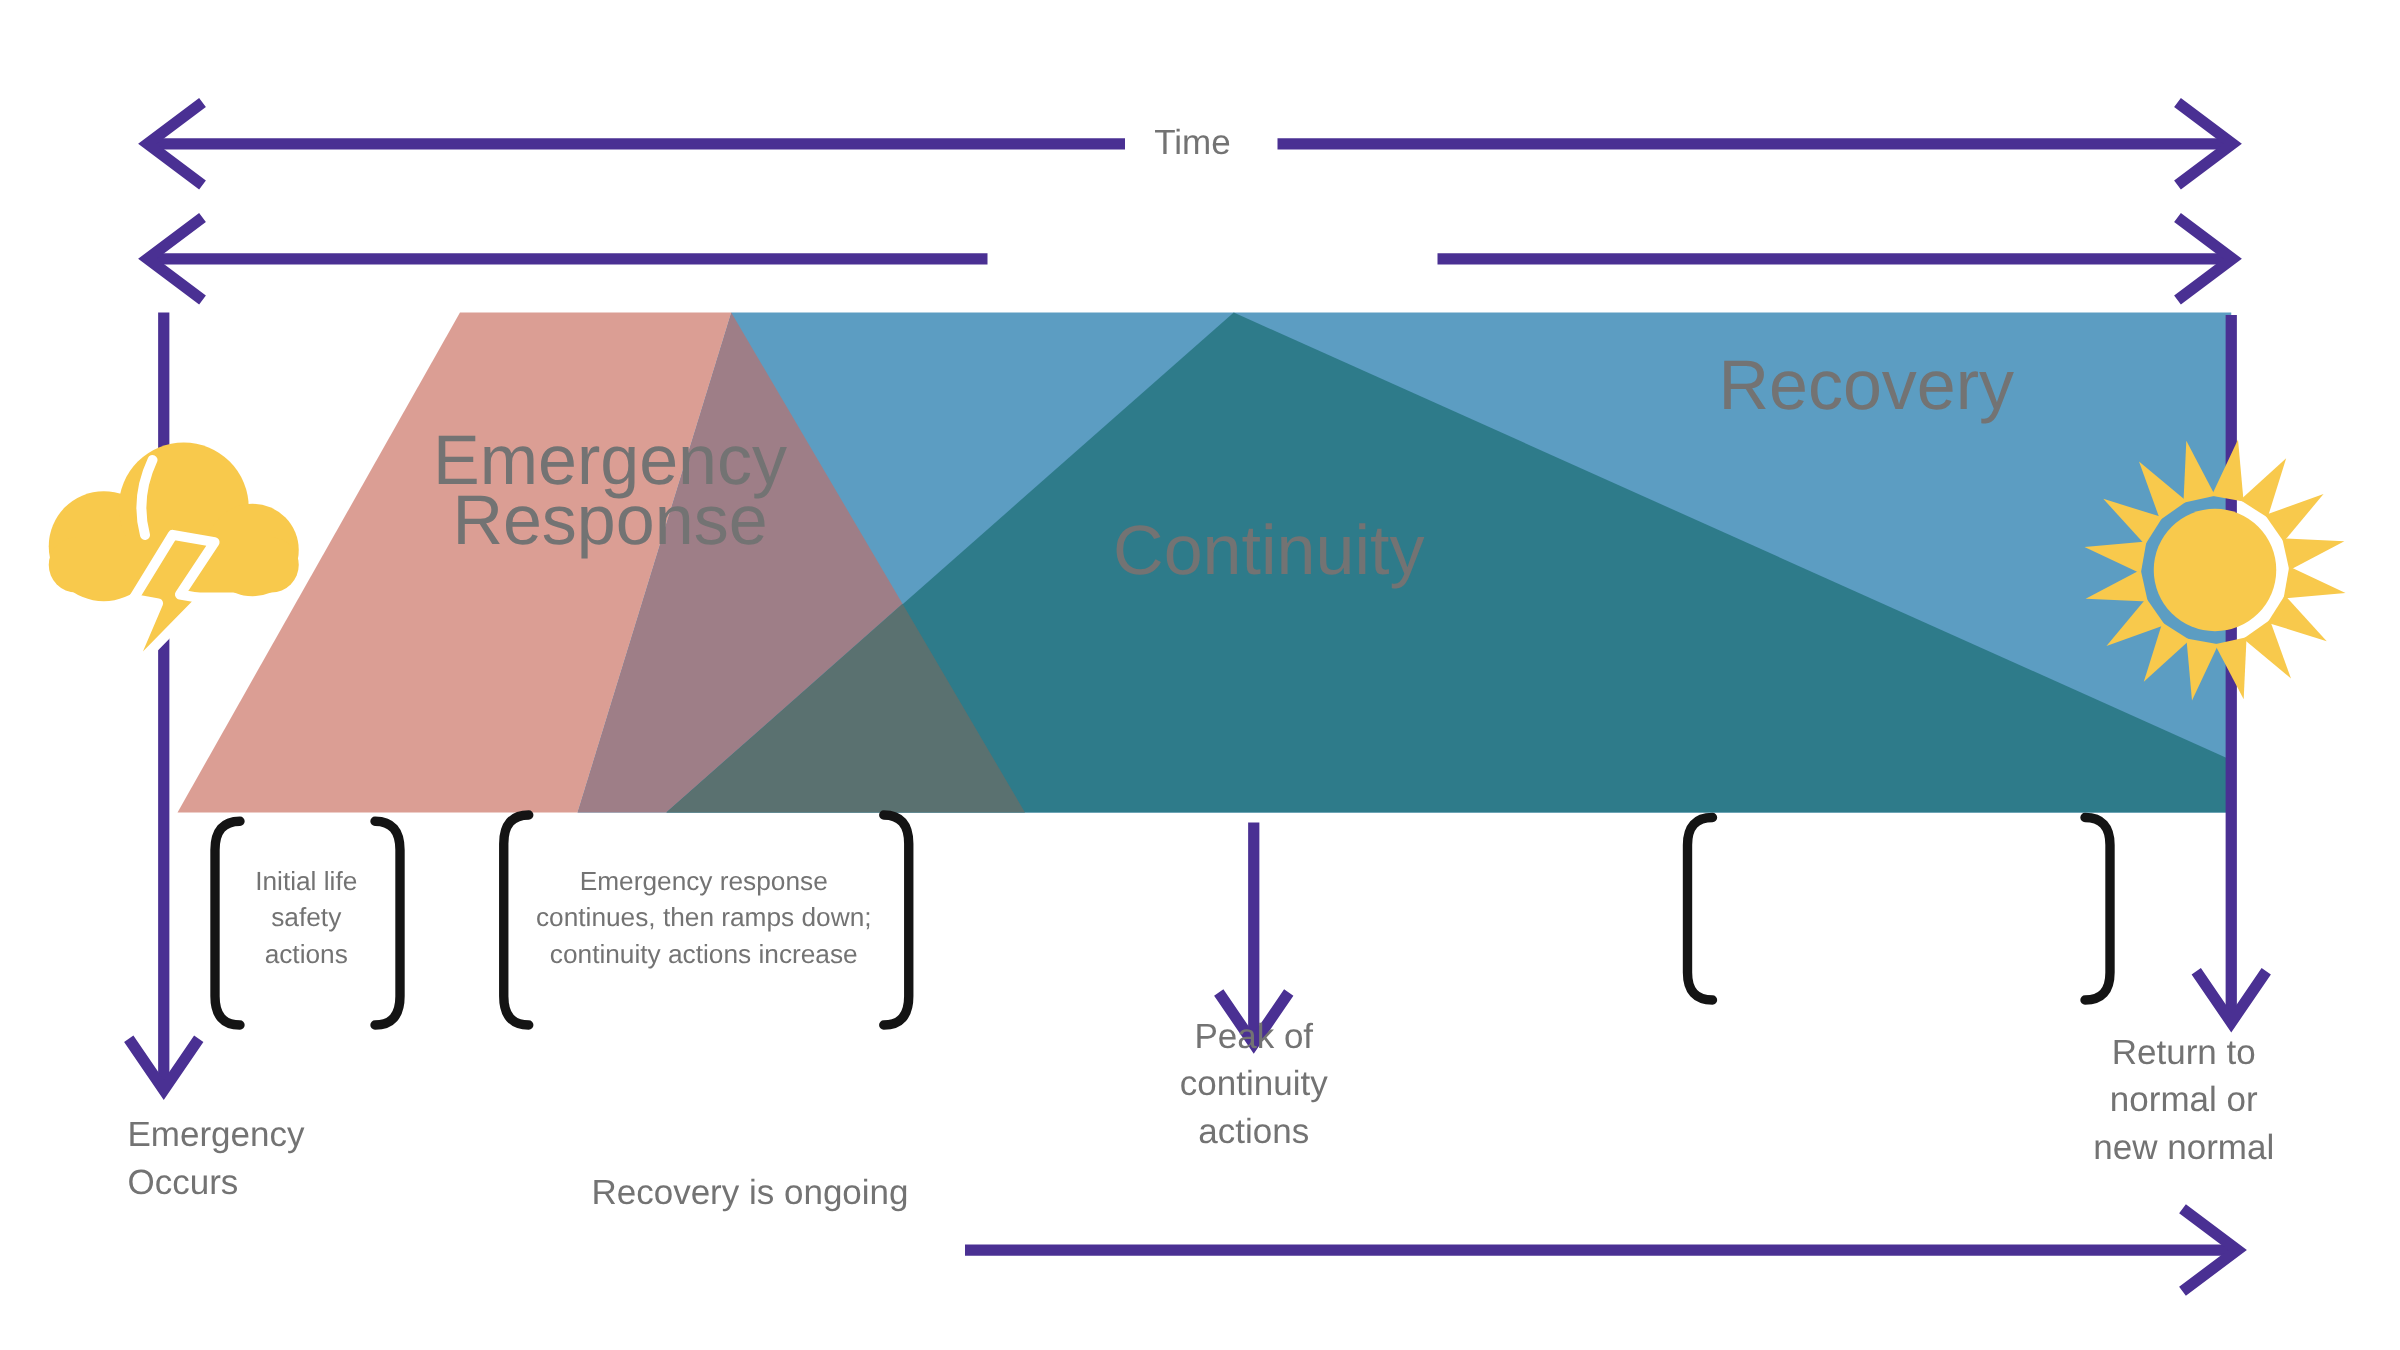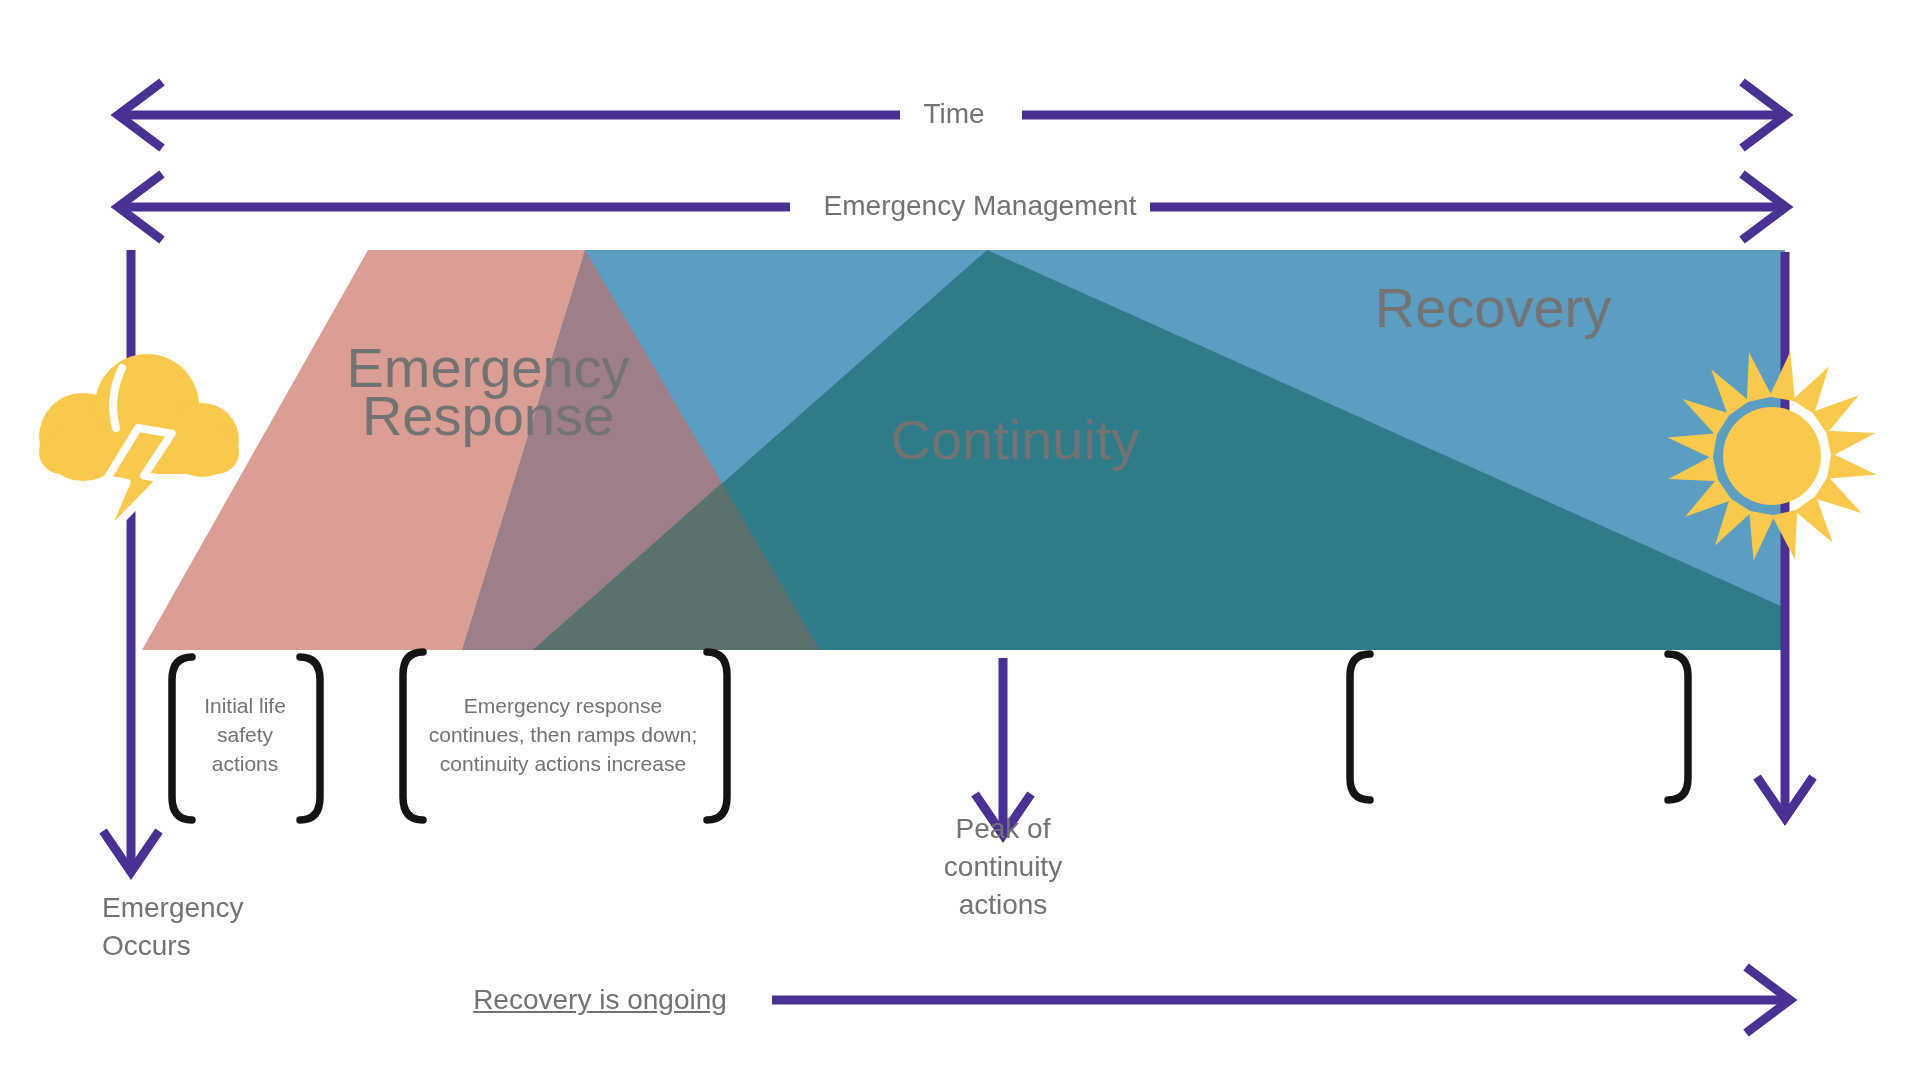--- a/index.html
+++ b/index.html
@@ -25,21 +25,21 @@
   
   .ann{font-size:21px;line-height:29px;}
   .ann-1{left:145px;top:691px;width:200px;}
   .ann-2{left:393px;top:691px;width:340px;}
   .ann-3{left:1337px;top:674px;width:360px;}
   
   .big{font-size:28px;line-height:38px;}
   .lbl-peak{left:883px;top:810px;width:240px;}
   .lbl-occurs{left:102px;top:889px;width:260px;text-align:left;}
   .lbl-return{left:1627px;top:823px;width:240px;}
-  .lbl-ongoing{left:454px;top:981px;width:292px;text-decoration:underline;}
+  .lbl-ongoing{left:454px;top:935px;width:292px;}
 </style>
 </head>
 <body>
 
 <div class="canvas">
 
   <svg width="1920" height="1080" viewBox="0 0 1920 1080">
 
     <g>
       <polygon points="585,250 1785,250 1785,650 462,650" fill="#5C9DC2"></polygon>
@@ -123,21 +123,20 @@
       <use href="#sunray" transform="rotate(280 1772 456)"></use>
       <use href="#sunray" transform="rotate(302.5 1772 456)"></use>
       <use href="#sunray" transform="rotate(325 1772 456)"></use>
       <use href="#sunray" transform="rotate(347.5 1772 456)"></use>
       <circle cx="1772" cy="456" r="49"></circle>
     </g>
   </svg>
 
   <div class="lbl lbl-time center">Time</div>
 
-  <div class="lbl lbl-mgmt center">Emergency Management</div>
 
   <div class="lbl lbl-er phase center">Emergency
 Response</div>
 
   <div class="lbl lbl-cont phase center">Continuity</div>
 
   <div class="lbl lbl-rec phase center">Recovery</div>
 
   <div class="lbl ann ann-1 center">Initial life
 safety
@@ -148,16 +147,19 @@
 continuity actions increase</div>
 
 
   <div class="lbl big lbl-peak center">Peak of
 continuity
 actions</div>
 
   <div class="lbl big lbl-occurs">Emergency
 Occurs</div>
 
+  <div class="lbl big lbl-return center">Return to
+normal or
+new normal</div>
 
   <div class="lbl big lbl-ongoing center">Recovery is ongoing</div>
 
 </div>
 
 </body></html>

